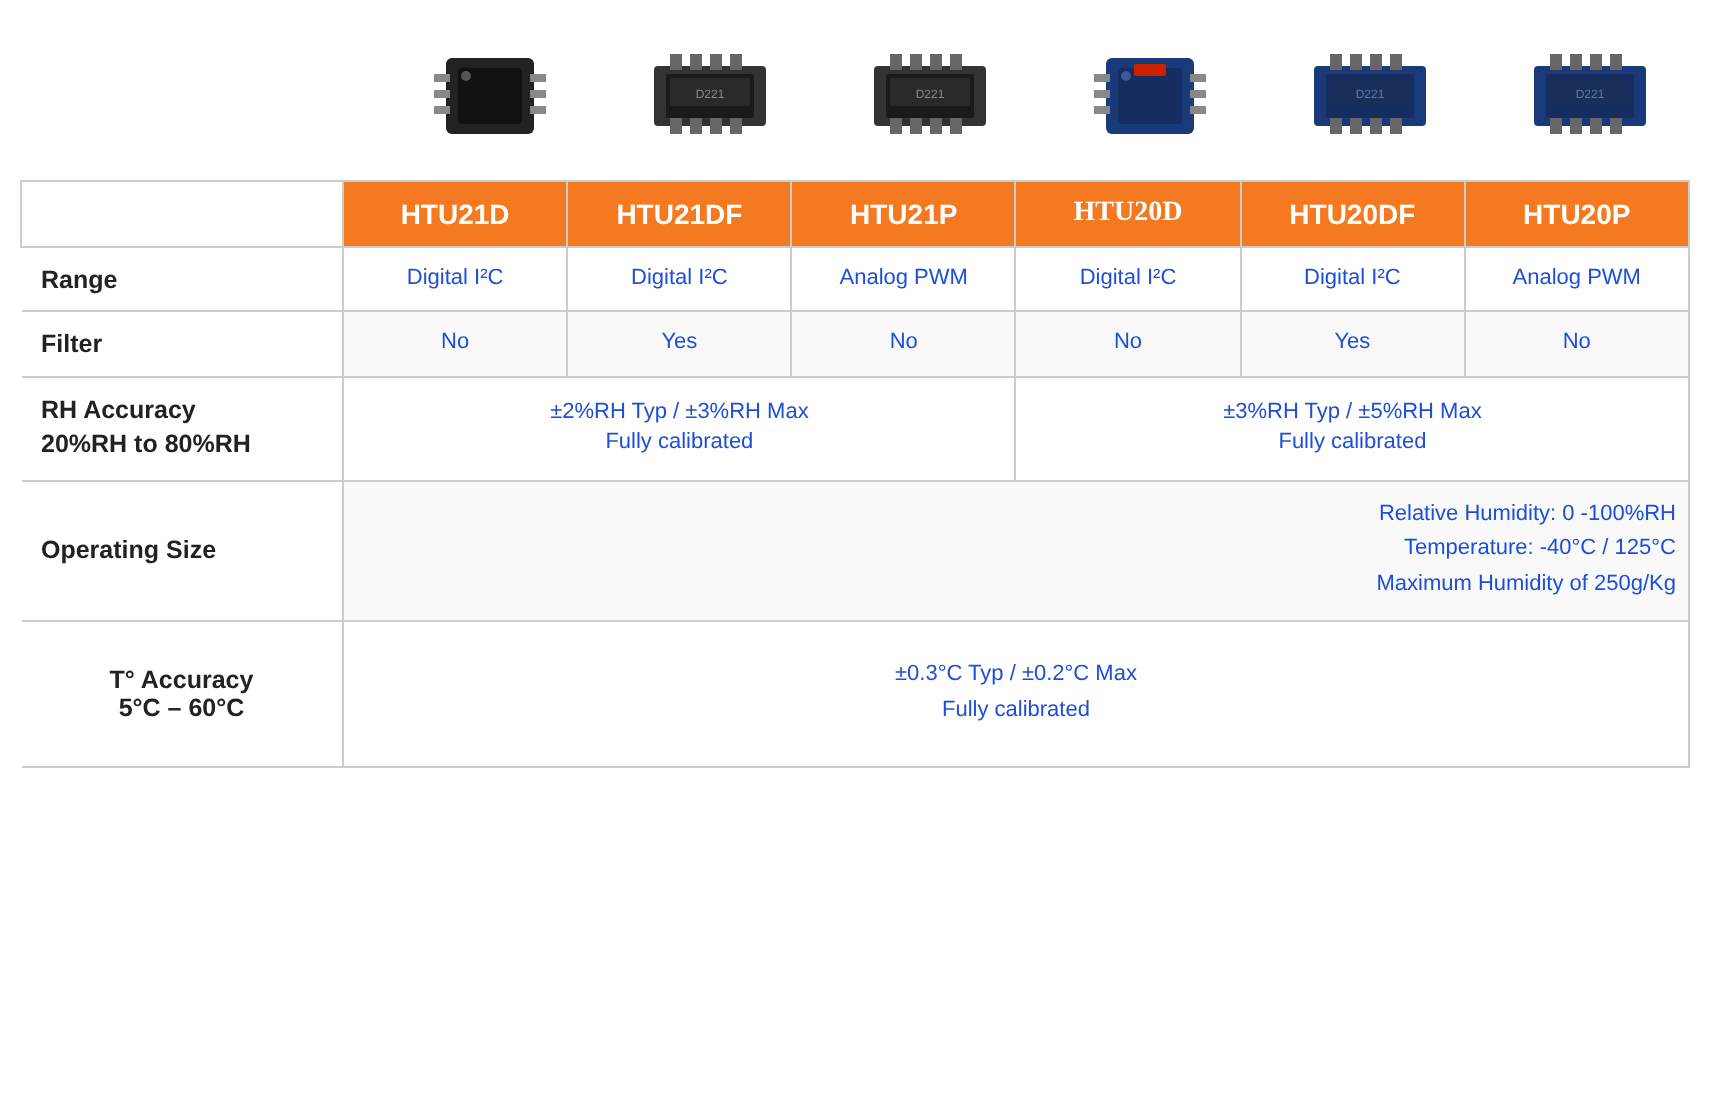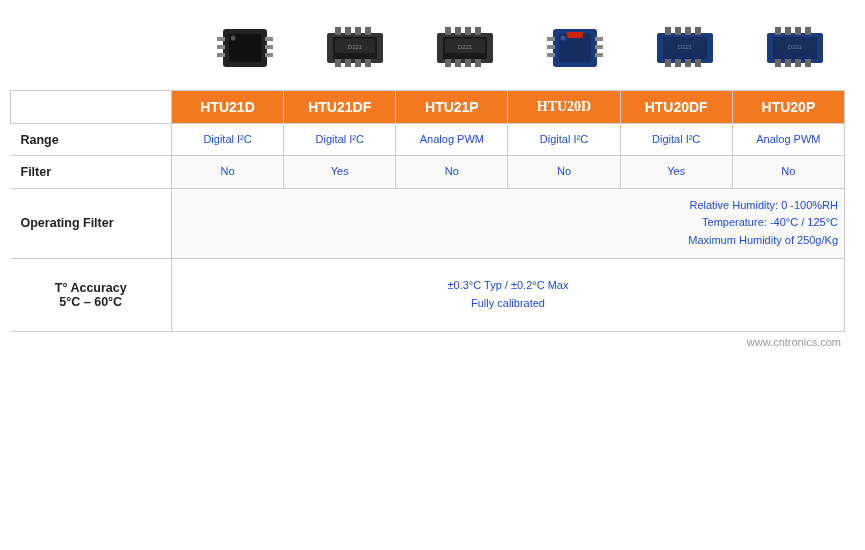--- a/index.html
+++ b/index.html
@@ -249,36 +249,45 @@
       <tr class="row-alt">
         <td class="row-label">Filter</td>
         <td class="data-cell">No</td>
         <td class="data-cell">Yes</td>
         <td class="data-cell">No</td>
         <td class="data-cell">No</td>
         <td class="data-cell">Yes</td>
         <td class="data-cell">No</td>
       </tr>
 
+      <tr class="row-normal">
+        <td class="row-label" style="white-space: normal; line-height:1.4;">
+          <span style="white-space:pre-line; display:block;">RH Accuracy
+20%RH to 80%RH</span>
+        </td>
+        <td class="data-cell" colspan="3" style="white-space:pre-line;">±2%RH Typ / ±3%RH Max
+Fully calibrated</td>
+        <td class="data-cell" colspan="3" style="white-space:pre-line;">±3%RH Typ / ±5%RH Max
+Fully calibrated</td>
+      </tr>
 
 
 
       <tr class="row-alt">
-        <td class="row-label">Operating Filter</td>
+        <td class="row-label">Operating Size</td>
         <td class="data-cell" colspan="6" style="white-space:pre-line; line-height:1.6;text-align:right;">Relative Humidity: 0 -100%RH
 Temperature: -40°C / 125°C
 Maximum Humidity of 250g/Kg</td>
       </tr>
 
       <tr class="row-normal">
         <td class="row-label" style="white-space:pre-line;">
           <span style="white-space:pre-line; display:block;text-align:center;">T° Accuracy
 5°C – 60°C</span>
         </td>
         <td class="data-cell" colspan="6" style="white-space:pre-line; line-height:1.6;">±0.3°C Typ / ±0.2°C Max
 Fully calibrated</td>
       </tr>
     </tbody>
   </table>
 
-  <div class="watermark">www.cntronics.com</div>
 
 </div>
 
 </body></html>

